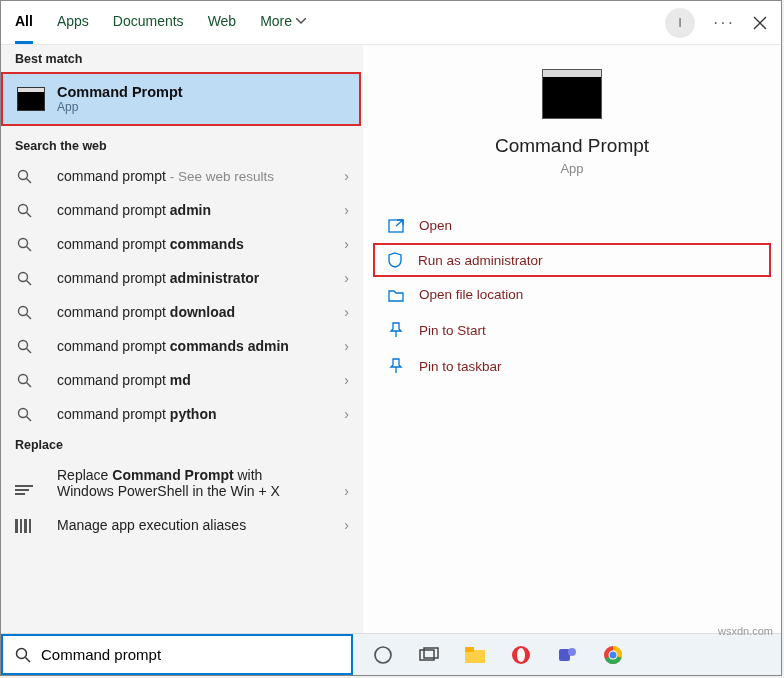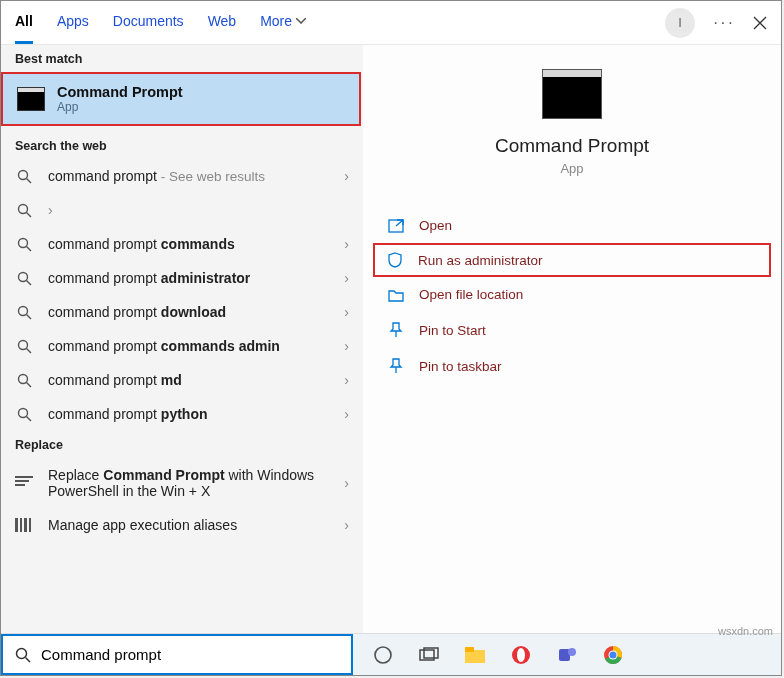--- a/index.html
+++ b/index.html
@@ -1,35 +1,35 @@
 <!DOCTYPE html>
 <html><head>
 <meta charset="utf-8">
 <style>
 * { box-sizing: border-box; margin: 0; padding: 0; font-family: "Segoe UI", sans-serif; }
 body { width: 784px; height: 678px; background: #f0f0f0; position: relative; overflow: hidden; }
 .window { width: 782px; height: 676px; background: #fff; border: 1px solid #888; position: relative; display: flex; flex-direction: column; }
 .topbar { display: flex; align-items: center; height: 44px; padding: 0 14px; border-bottom: 1px solid #e8e8e8; }
 .tabs { display: flex; gap: 24px; align-items: center; flex: 1; }
-.tab { font-size: 14px; color: #1d4ed8; cursor: pointer; padding: 12px 0; border-bottom: 3px solid transparent; }
+.tab { font-size: 14px; color: #14532d; cursor: pointer; padding: 12px 0; border-bottom: 3px solid transparent; }
 .tab.active { color: #000; font-weight: 600; border-bottom-color: #0078d4; }
 .tab.more { display: flex; align-items: center; gap: 4px; }
 .topicons { display: flex; align-items: center; gap: 18px; }
 .avatar { width: 30px; height: 30px; border-radius: 50%; background: #e9e9e9; display: flex; align-items: center; justify-content: center; font-size: 13px; color: #666; }
 .dots { color: #555; font-size: 16px; letter-spacing: 2px; }
 .close { font-size: 18px; color: #333; cursor: pointer; }
 .body { display: flex; flex: 1; min-height: 0; }
 .left { width: 362px; background: #f4f4f4; display: flex; flex-direction: column; overflow-y: auto; }
 .section-label { font-size: 12.5px; font-weight: 600; padding: 7px 14px 6px; color: #222; }
 .best-match { display: flex; align-items: center; gap: 12px; background: #bfdcf5; border: 2.5px solid #d92b2b; padding: 10px 14px; margin: 0 2px 6px 0; }
 .bm-icon { width: 28px; height: 24px; background: #000; border: 1px solid #333; position: relative; }
 .bm-icon::before { content: ""; position: absolute; top: 0; left: 0; right: 0; height: 4px; background: #ddd; }
 .bm-text .t1 { font-size: 14.5px; font-weight: 600; color: #111; }
 .bm-text .t2 { font-size: 12px; color: #4a6a88; }
-.row { display: flex; align-items: center; gap: 15px; padding: 9px 14px; font-size: 14px; color: #222; cursor: pointer; }
+.row { display: flex; align-items: flex-end; gap: 24px; padding: 9px 14px; font-size: 14px; color: #222; cursor: pointer; }
 .row .ico { width: 18px; display: flex; justify-content: center; color: #555; font-size: 15px; }
 .row .txt { flex: 1; }
 .row .hint { color: #888; font-size: 13.5px; }
 .row .chev { color: #888; font-size: 14px; }
 .row b { font-weight: 600; }
 .right { flex: 1; background: #fdfdfd; display: flex; flex-direction: column; align-items: center; padding-top: 24px; }
 .big-icon { width: 60px; height: 50px; background: #000; border: 1px solid #555; position: relative; margin-bottom: 16px; }
 .big-icon::before { content: ""; position: absolute; top: 0; left: 0; right: 0; height: 7px; background: #d8d8d8; }
 .app-title { font-size: 19px; color: #222; margin-bottom: 4px; }
 .app-sub { font-size: 13px; color: #888; margin-bottom: 32px; }
@@ -99,20 +99,21 @@
   <div class="txt"><span>command prompt</span><b></b><span class="hint"> - See web results</span></div>
   <div class="chev">›</div>
           </div>
           <div class="row">
             <div class="ico">
               <svg width="15" height="15">
                 <circle cx="6" cy="6" r="4.5" fill="none" stroke="#555" stroke-width="1.4"></circle>
                 <line x1="9.5" y1="9.5" x2="14" y2="14" stroke="#555" stroke-width="1.4"></line>
               </svg>
             </div>
+  <div class="txt"><span>command prompt </span><b>admin</b><span class="hint"></span></div>
   <div class="chev">›</div>
           </div>
           <div class="row">
             <div class="ico">
               <svg width="15" height="15">
                 <circle cx="6" cy="6" r="4.5" fill="none" stroke="#555" stroke-width="1.4"></circle>
                 <line x1="9.5" y1="9.5" x2="14" y2="14" stroke="#555" stroke-width="1.4"></line>
               </svg>
             </div>
   <div class="txt"><span>command prompt </span><b>commands</b><span class="hint"></span></div>

